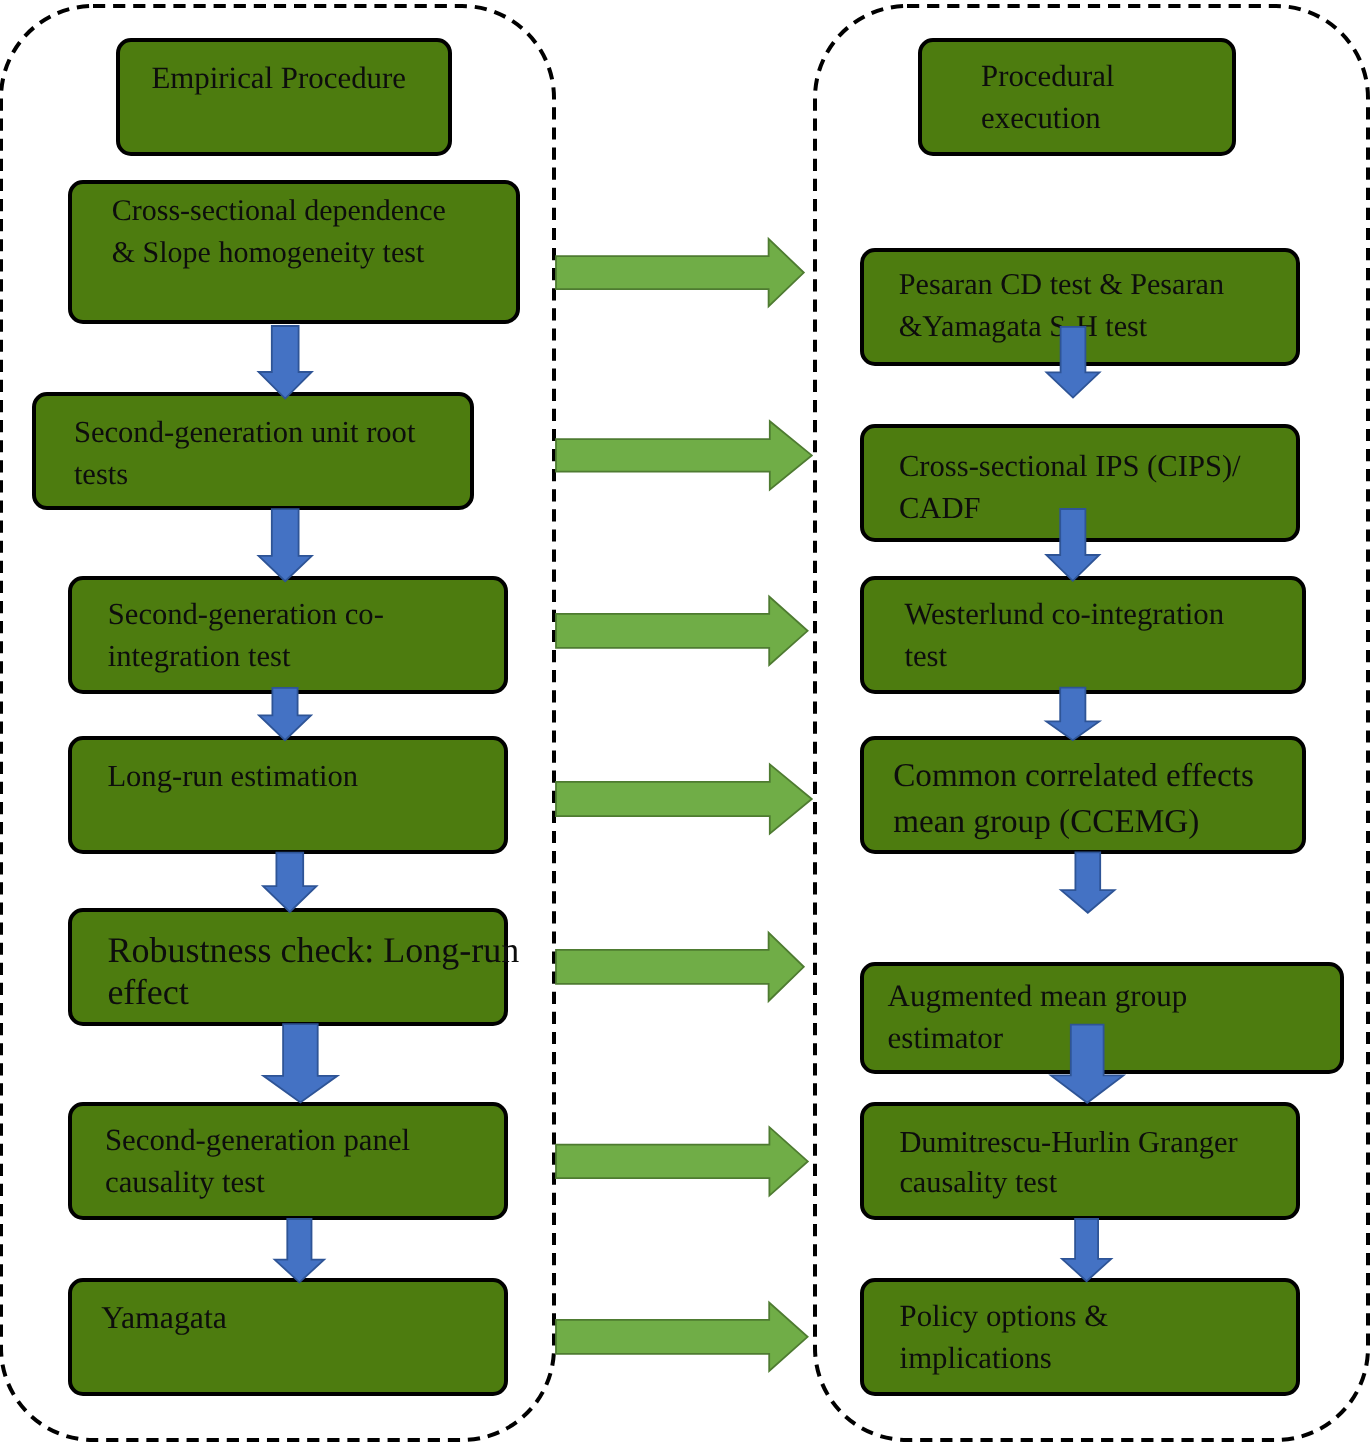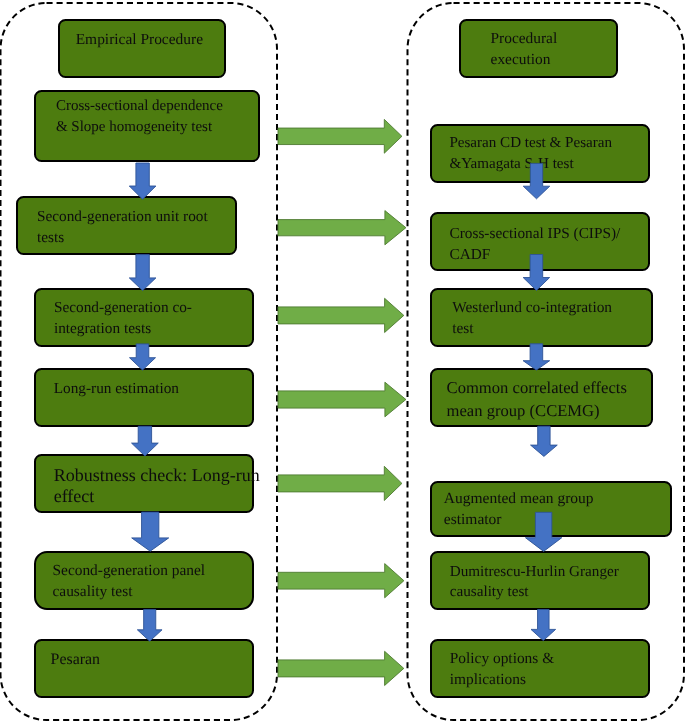--- a/index.html
+++ b/index.html
@@ -50,35 +50,35 @@
     <div class="node" style="left: 33.95px; top: 89.55px; width: 225.85px; height: 72.2px; border-width: 2.1px;">
       <div class="txt" style="font-size: 15px; line-height: 20.84px; left: 19.95px; top: 4.748px;">Cross-sectional dependence
 &amp; Slope homogeneity test</div>
     </div>
     <div class="node" style="left: 16px; top: 196.35px; width: 220.8px; height: 58.7px; border-width: 2.1px;">
       <div class="txt" style="font-size: 15.3px; line-height: 20.7px; left: 18.95px; top: 8.761px;">Second-generation unit root
 tests</div>
     </div>
     <div class="node" style="left: 33.55px; top: 287.95px; width: 220.8px; height: 58.7px; border-width: 2.1px;">
       <div class="txt" style="font-size: 15.3px; line-height: 20.7px; left: 18.35px; top: 8.161px;">Second-generation co-
-integration tests</div>
+integration test</div>
     </div>
     <div class="node" style="left: 33.55px; top: 367.95px; width: 220.8px; height: 59.1px; border-width: 2.1px;">
       <div class="txt" style="font-size: 15.3px; line-height: 20.7px; left: 18.15px; top: 9.461px;">Long-run estimation</div>
     </div>
     <div class="node" style="left: 33.55px; top: 453.95px; width: 220.8px; height: 59.1px; border-width: 2.1px;">
       <div class="txt" style="font-size: 18px; line-height: 20.84px; left: 18.15px; top: 9.148px;">Robustness check: Long-run
 effect</div>
     </div>
-    <div class="node" style="left: 33.55px; top: 550.95px; width: 220.8px; height: 59.1px; border-width: 2.1px; border-radius: 13px;">
+    <div class="node" style="left: 33.55px; top: 550.95px; width: 220.8px; height: 59.1px; border-width: 2.1px;">
       <div class="txt" style="font-size: 15.4px; line-height: 20.84px; left: 16.95px; top: 8.348px;">Second-generation panel
 causality test</div>
     </div>
     <div class="node" style="left: 33.55px; top: 638.95px; width: 220.8px; height: 59.1px; border-width: 2.1px;">
-      <div class="txt" style="font-size: 15.9px; line-height: 21.51px; left: 15.05px; top: 7.883px;">Pesaran</div>
+      <div class="txt" style="font-size: 15.9px; line-height: 21.51px; left: 15.05px; top: 7.883px;">Yamagata</div>
     </div>
     <div class="node" style="left: 458.55px; top: 18.85px; width: 159.1px; height: 59px; border-width: 2.1px;">
       <div class="txt" style="font-size: 15.4px; line-height: 20.84px; left: 30px; top: 8.148px;">Procedural
 execution</div>
     </div>
     <div class="node" style="left: 429.55px; top: 104.95px; width: 220.5px; height: 58.9px; border-width: 2.1px; margin-top: 19px;">
       <div class="txt" style="font-size: 15.1px; line-height: 20.43px; left: 17.85px; top: 7.187px;">Pesaran CD test &amp; Pesaran
 &amp;Yamagata S-H test</div>
     </div>
     <div class="node" style="left: 429.55px; top: 196.45px; width: 220.6px; height: 58.7px; border-width: 2.1px; margin-top: 16px;">

